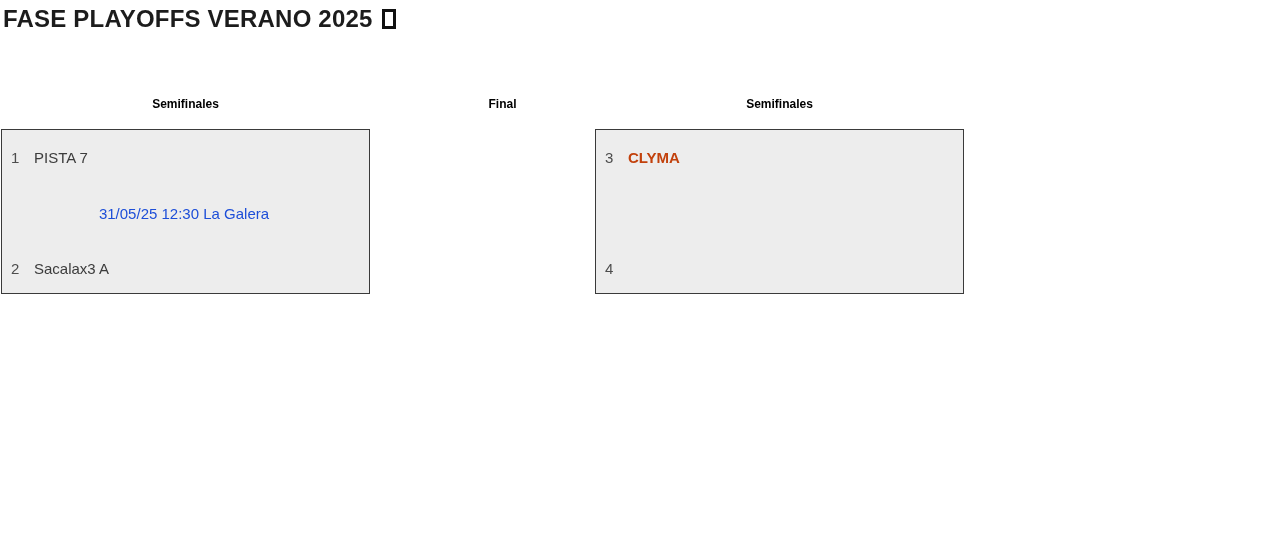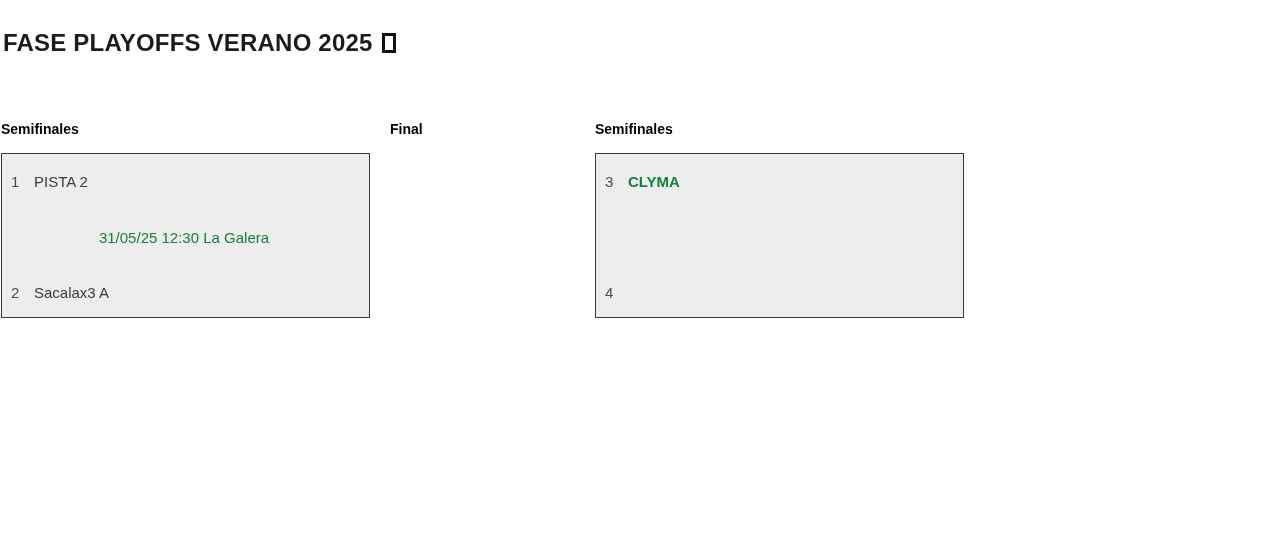--- a/index.html
+++ b/index.html
@@ -8,21 +8,20 @@
     font-family: "Liberation Sans", sans-serif;
     width: 1280px;
     height: 547px;
     overflow: hidden;
   }
   .page {
     position: relative;
     width: 1280px;
     height: 413px;
     background: #ffffff;
-    margin-top: 24px;
   }
 
   
   .title-block {
     position: absolute;
     left: 3px;
     top: 2px;
     color: #1c1c1c;
     font-size: 24px;
     font-weight: 700;
@@ -61,22 +60,22 @@
     font-size: 46px;
     font-weight: 700;
     letter-spacing: -1px;
     line-height: 46px;
   }
 
   
   .col-header {
     position: absolute;
     top: 97px;
-    text-align: left;
-    font-size: 14px;
+    text-align: center;
+    font-size: 12px;
     font-weight: 700;
     color: #000000;
   }
   .col-header-left  { left: 1px;   width: 369px; }
   .col-header-mid   { left: 390px; width: 225px; }
   .col-header-right { left: 595px; width: 369px; }
 
   
   .match-box {
     position: absolute;
@@ -100,25 +99,25 @@
     line-height: 21px;
     white-space: nowrap;
   }
   .seed {
     display: inline-block;
     min-width: 11px;
     margin-right: 12px;
     color: #4d4d4d;
   }
   .team-name { color: #3c3c3c; }
-  .winner-bold { font-weight: 700; color: #15803d; }
+  .winner-bold { font-weight: 700; color: #c2410c; }
   .center-info {
     text-align: center;
     line-height: 21px;
-    color: #15803d;
+    color: #1d4ed8;
   }
 </style>
 </head>
 <body>
 
 <div class="page">
 
   <div class="title-block">
     <div class="title-line1">
       <span>FASE PLAYOFFS VERANO 2025</span>
@@ -127,21 +126,21 @@
   </div>
 
 
   <div class="col-header col-header-left">Semifinales</div>
   <div class="col-header col-header-mid">Final</div>
   <div class="col-header col-header-right">Semifinales</div>
 
   <div class="match-box match-box-left">
     <div class="team-row">
       <span class="seed">1</span>
-      <span class="team-name">PISTA 2</span>
+      <span class="team-name">PISTA 7</span>
     </div>
     <div class="center-info">31/05/25 12:30 La Galera</div>
     <div class="team-row">
       <span class="seed">2</span>
       <span class="team-name">Sacalax3 A</span>
     </div>
   </div>
 
   <div class="match-box match-box-right">
     <div class="team-row">

